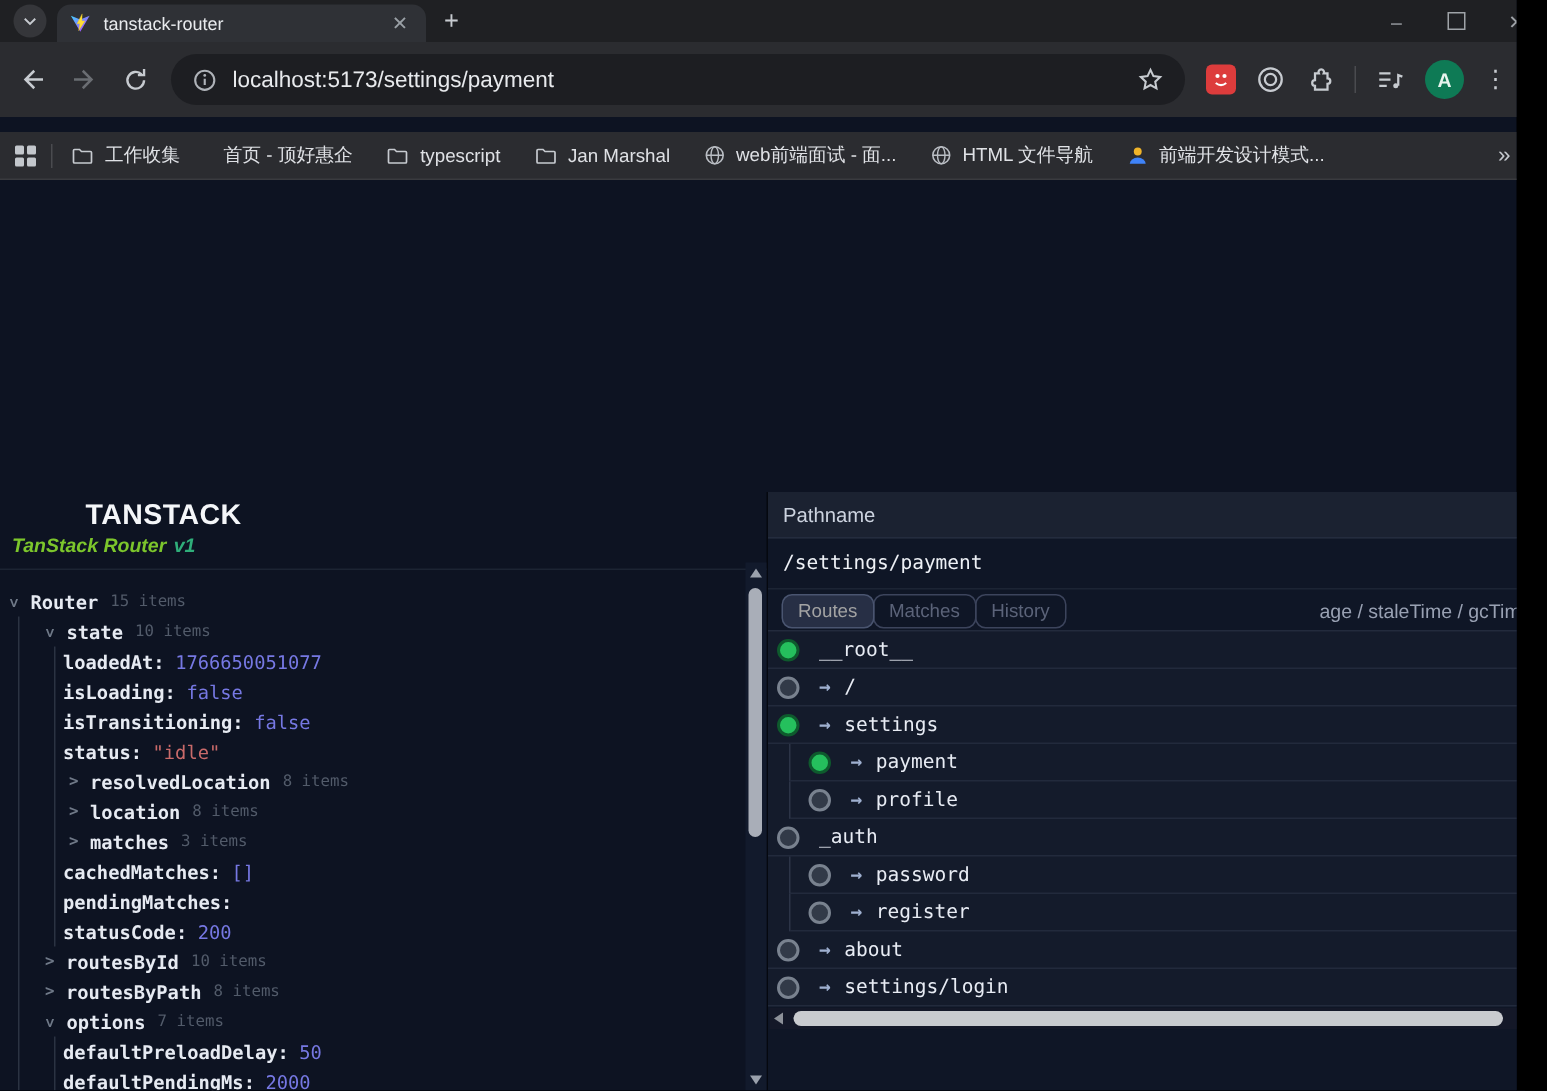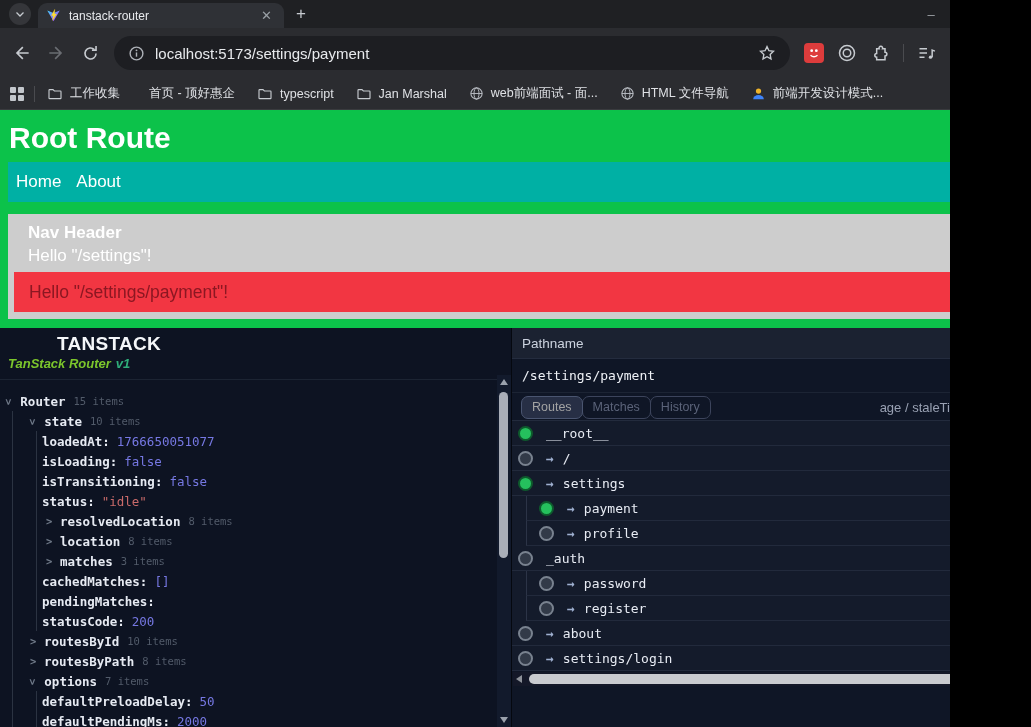--- a/index.html
+++ b/index.html
@@ -1,17 +1,17 @@
 <!DOCTYPE html>
 <html><head>
 <meta charset="utf-8">
 <style>
   html,body{margin:0;padding:0;background:#000;}
-  #screen{position:relative;width:930px;height:727px;overflow:hidden;background:#0d1322;
-    font-family:"Liberation Sans",sans-serif;padding-left:20px;-webkit-font-smoothing:antialiased;}
+  #screen{position:relative;width:1011px;height:727px;overflow:hidden;background:#0d1322;
+    font-family:"Liberation Sans",sans-serif;-webkit-font-smoothing:antialiased;}
   .mono{font-family:"DejaVu Sans Mono","Liberation Mono",monospace;}
 
   
   .titlebar{position:absolute;left:0;top:0;width:1031px;height:28px;background:#1f2023;display:flex;align-items:center;}
   .tabsearch{width:22px;height:22px;border-radius:50%;background:#35363a;margin-left:9px;display:flex;align-items:center;justify-content:center;}
   .tab{margin-left:7px;width:230px;height:25px;margin-top:3px;background:#2f3136;border-radius:9px 9px 0 0;display:flex;align-items:center;padding:0 8px;}
   .tab-title{color:#e8eaed;font-size:12px;margin-left:8px;flex:1;white-space:nowrap;overflow:hidden;}
   .glyph-btn{color:#9aa0a6;font-size:13px;padding:0 4px;}
   .newtab{color:#c7cbd0;font-size:17px;margin-left:12px;}
   .wincontrols{margin-left:auto;display:flex;align-items:center;gap:0;}
@@ -23,21 +23,21 @@
   .navic{width:28px;height:28px;display:flex;align-items:center;justify-content:center;margin-right:6px;}
   .address{width:676px;height:34px;background:#1d1e22;border-radius:17px;display:flex;align-items:center;padding:0 14px;box-sizing:border-box;margin-left:4px;}
   .url{color:#e8eaed;font-size:15px;margin-left:10px;flex:1;}
   .tool-right{display:flex;align-items:center;margin-left:14px;gap:13px;}
   .sep{width:1px;height:18px;background:#4a4b4f;}
   .avatar{width:26px;height:26px;border-radius:50%;background:#0e7a55;color:#e6f4ee;font-size:13px;font-weight:bold;display:flex;align-items:center;justify-content:center;}
   .kebab{color:#c7cbd0;font-size:16px;letter-spacing:0;}
   .redext{width:20px;height:20px;border-radius:4px;background:#dd3c3c;display:flex;align-items:center;justify-content:center;}
 
   
-  .bookmarks{position:absolute;left:0;top:78px;width:1031px;height:32px;background:#2b2c30;border-bottom:1px solid #3a3b3f;display:flex;align-items:center;padding:0 10px;box-sizing:border-box;}
+  .bookmarks{position:absolute;left:0;top:88px;width:1031px;height:32px;background:#2b2c30;border-bottom:1px solid #3a3b3f;display:flex;align-items:center;padding:0 10px;box-sizing:border-box;}
   .bm-item{display:flex;align-items:center;margin-right:22px;white-space:nowrap;}
   .bm-label{color:#dfe1e5;font-size:12.5px;margin-left:7px;}
   .appgrid{display:grid;grid-template-columns:6px 6px;grid-gap:2px;margin-right:10px;}
   .appgrid span{width:6px;height:6px;background:#c3c7cc;border-radius:1px;}
   .bm-sep{width:1px;height:16px;background:#4a4b4f;margin-right:12px;}
   .gem{width:13px;height:13px;background:linear-gradient(140deg,#4ea1f7,#1d4ed8);transform:rotate(45deg) scale(.8);border-radius:2px;}
   .bm-overflow{margin-left:auto;color:#c7cbd0;font-size:15px;padding-right:14px;}
 
   
   .page{position:absolute;left:0;top:110px;width:1031px;height:218px;background:#0cc24a;overflow:hidden;}
@@ -261,39 +261,20 @@
               <circle cx="12" cy="8" r="4.2" fill="#f0b429"></circle>
               <path d="M3.5 21 a8.5 6.5 0 0 1 17 0 Z" fill="#3f83f8"></path>
             </svg>
           </span>
           <span class="bm-label">前端开发设计模式...</span>
         </span>
       </span>
     <span class="bm-overflow">»</span>
   </div>
 
-  <div class="page">
-    <h1>Root Route</h1>
-    <div class="navbar">
-      <span class="navlink">Home</span>
-      <span class="navlink">About</span>
-    </div>
-    <div class="graybox">
-      <div class="gb-line gb-title">Nav Header</div>
-      <div class="gb-line">Hello "/settings"!</div>
-      <div class="redbox">
-        <span>Hello "/settings/payment"!</span>
-      </div>
-    </div>
-    <div class="dt-toggle">
-      <svg width="11" height="11" viewBox="0 0 24 24">
-          <polyline points="5,9 12,16 19,9" fill="none" stroke="#9fb0c8" stroke-width="3"></polyline>
-        </svg>
-    </div>
-  </div>
 
   <div class="devtools">
 
     <div class="dt-left">
       <div class="brand">
         <div class="brand-title">TANSTACK</div>
         <div class="brand-sub">
           <span class="brand-name">TanStack Router</span><span class="brand-ver">v1</span>
         </div>
         <div class="brand-divider"></div>

